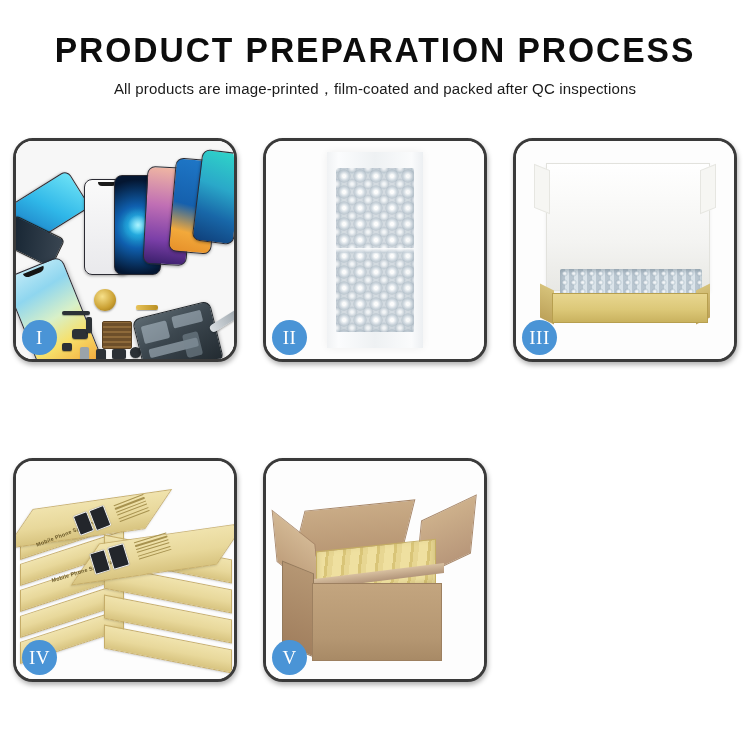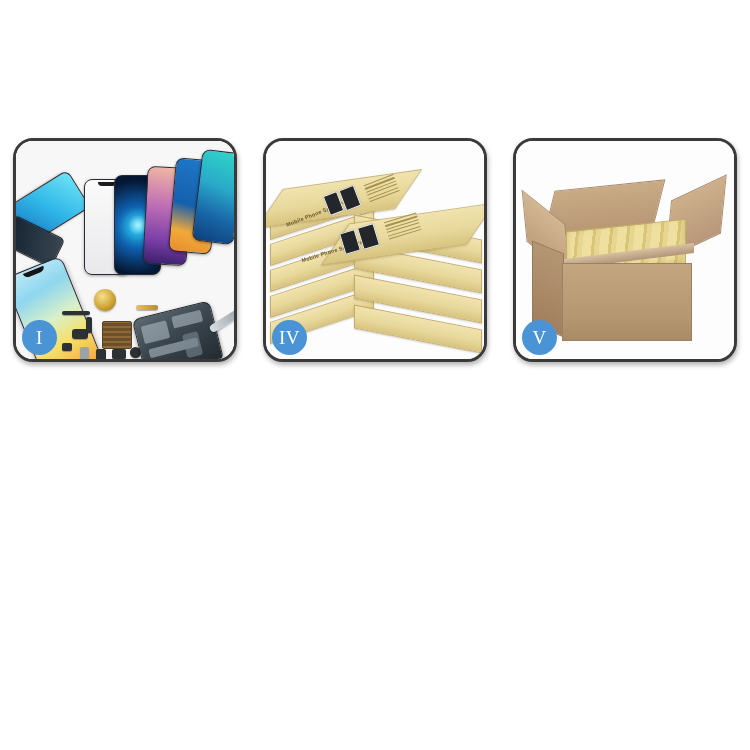--- a/index.html
+++ b/index.html
@@ -358,20 +358,24 @@
   .s-tab1 { position:absolute; left:60px; top:98px; width:18px; height:14px;
     background: rgba(160,133,100,.7); transform: skewY(14deg); }
   .s-tab2 { position:absolute; left:60px; top:160px; width:18px; height:13px;
     background: rgba(160,133,100,.7); transform: skewY(14deg); }
 </style>
 </head>
 <body>
 
 <div class="page">
 
+  <div class="header">
+    <div class="title">PRODUCT PREPARATION PROCESS</div>
+    <div class="subtitle">All products are image-printed，film-coated and packed after QC inspections</div>
+  </div>
 
   <div class="grid">
 
     <div class="panel">
       <div class="panel-inner">
         <div class="p1-bg"></div>
 
         <div class="ph ph1">
           <div class="ph1b"></div>
         </div>
@@ -408,21 +412,42 @@
           <i class="c1"></i>
           <i class="c2"></i>
           <i class="c3"></i>
           <i class="c4"></i>
         </div>
         <div class="tool"></div>
       </div>
       <div class="badge">I</div>
     </div>
 
-
+    <div class="panel">
+      <div class="panel-inner">
+        <div class="bag">
+          <div class="bubbles"></div>
+          <div class="bag-seam"></div>
+        </div>
+      </div>
+      <div class="badge">II</div>
+    </div>
+
+    <div class="panel">
+      <div class="panel-inner">
+        <div class="b3-lid"></div>
+        <div class="b3-lid-ear-l"></div>
+        <div class="b3-lid-ear-r"></div>
+        <div class="b3-inner"></div>
+        <div class="b3-side-l"></div>
+        <div class="b3-side-r"></div>
+        <div class="b3-front"></div>
+      </div>
+      <div class="badge">III</div>
+    </div>
 
     <div class="panel">
       <div class="panel-inner">
         <div class="stack">
           <div class="kbox kL kL5"></div>
           <div class="kbox kL kL4"></div>
           <div class="kbox kL kL3"></div>
           <div class="kbox kL kL2"></div>
           <div class="kbox kL kL1"></div>
 

